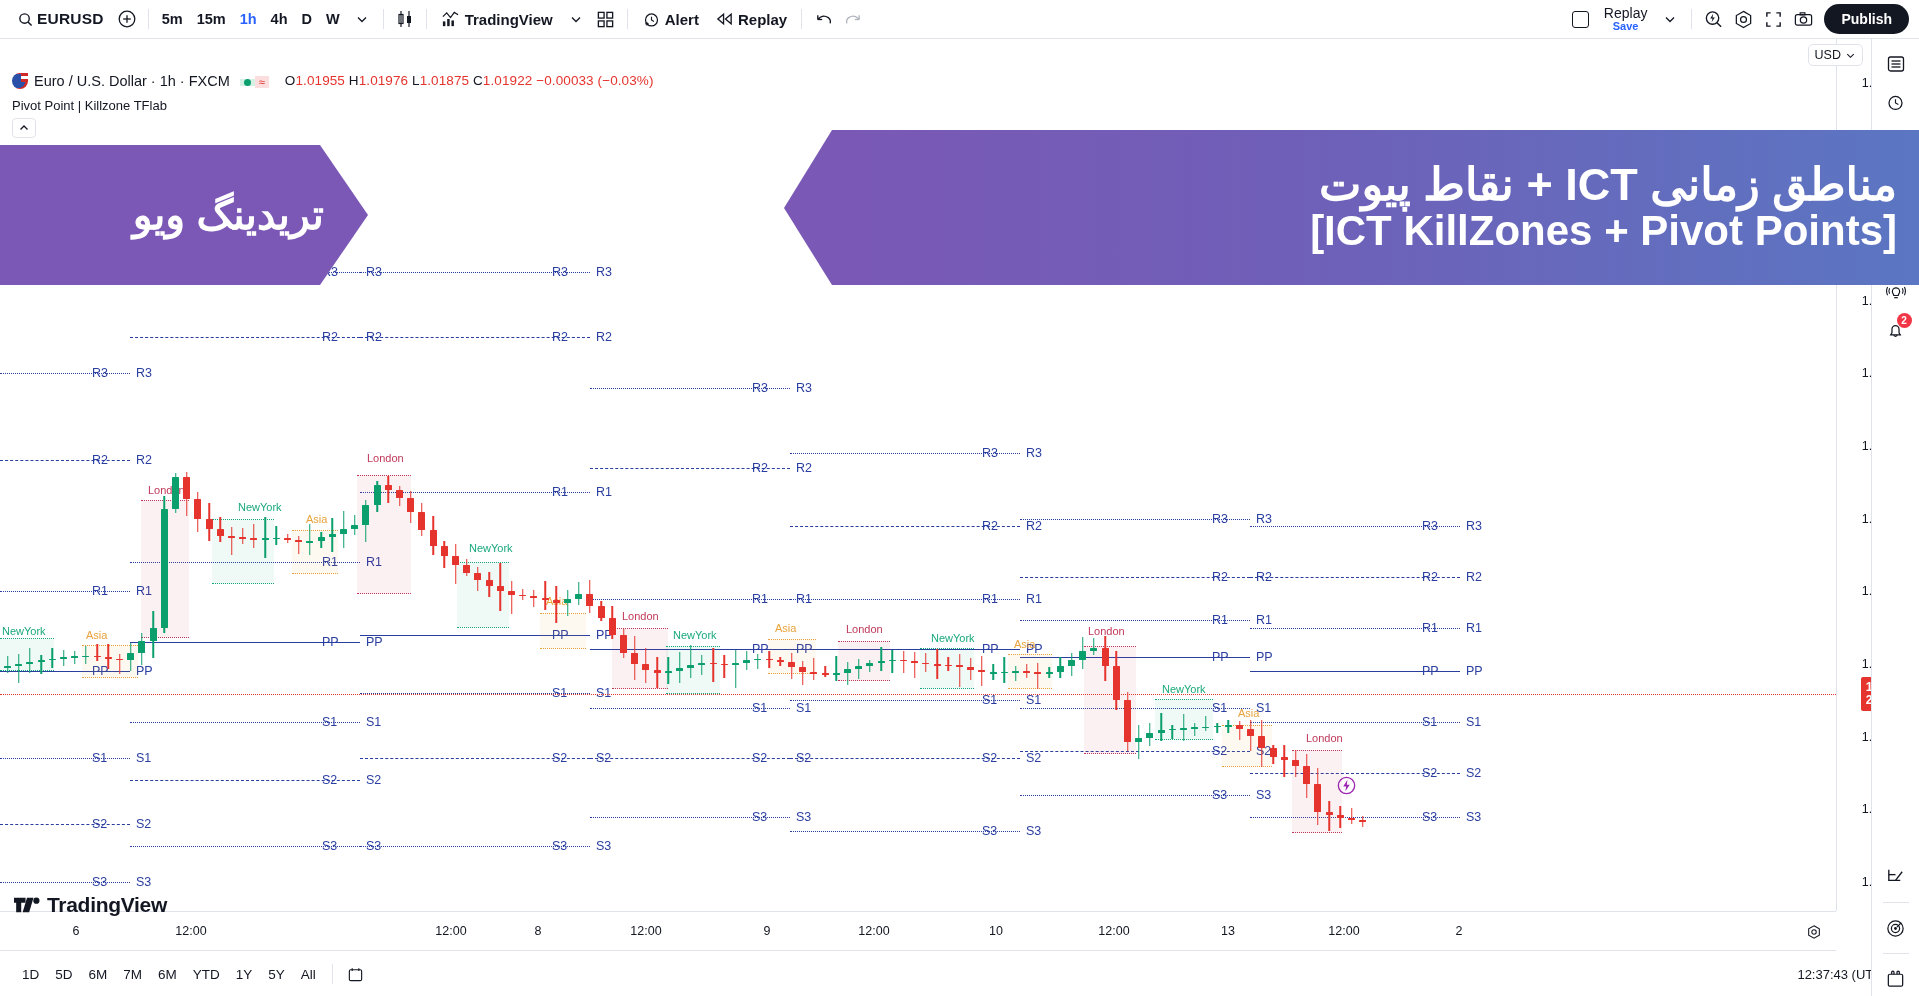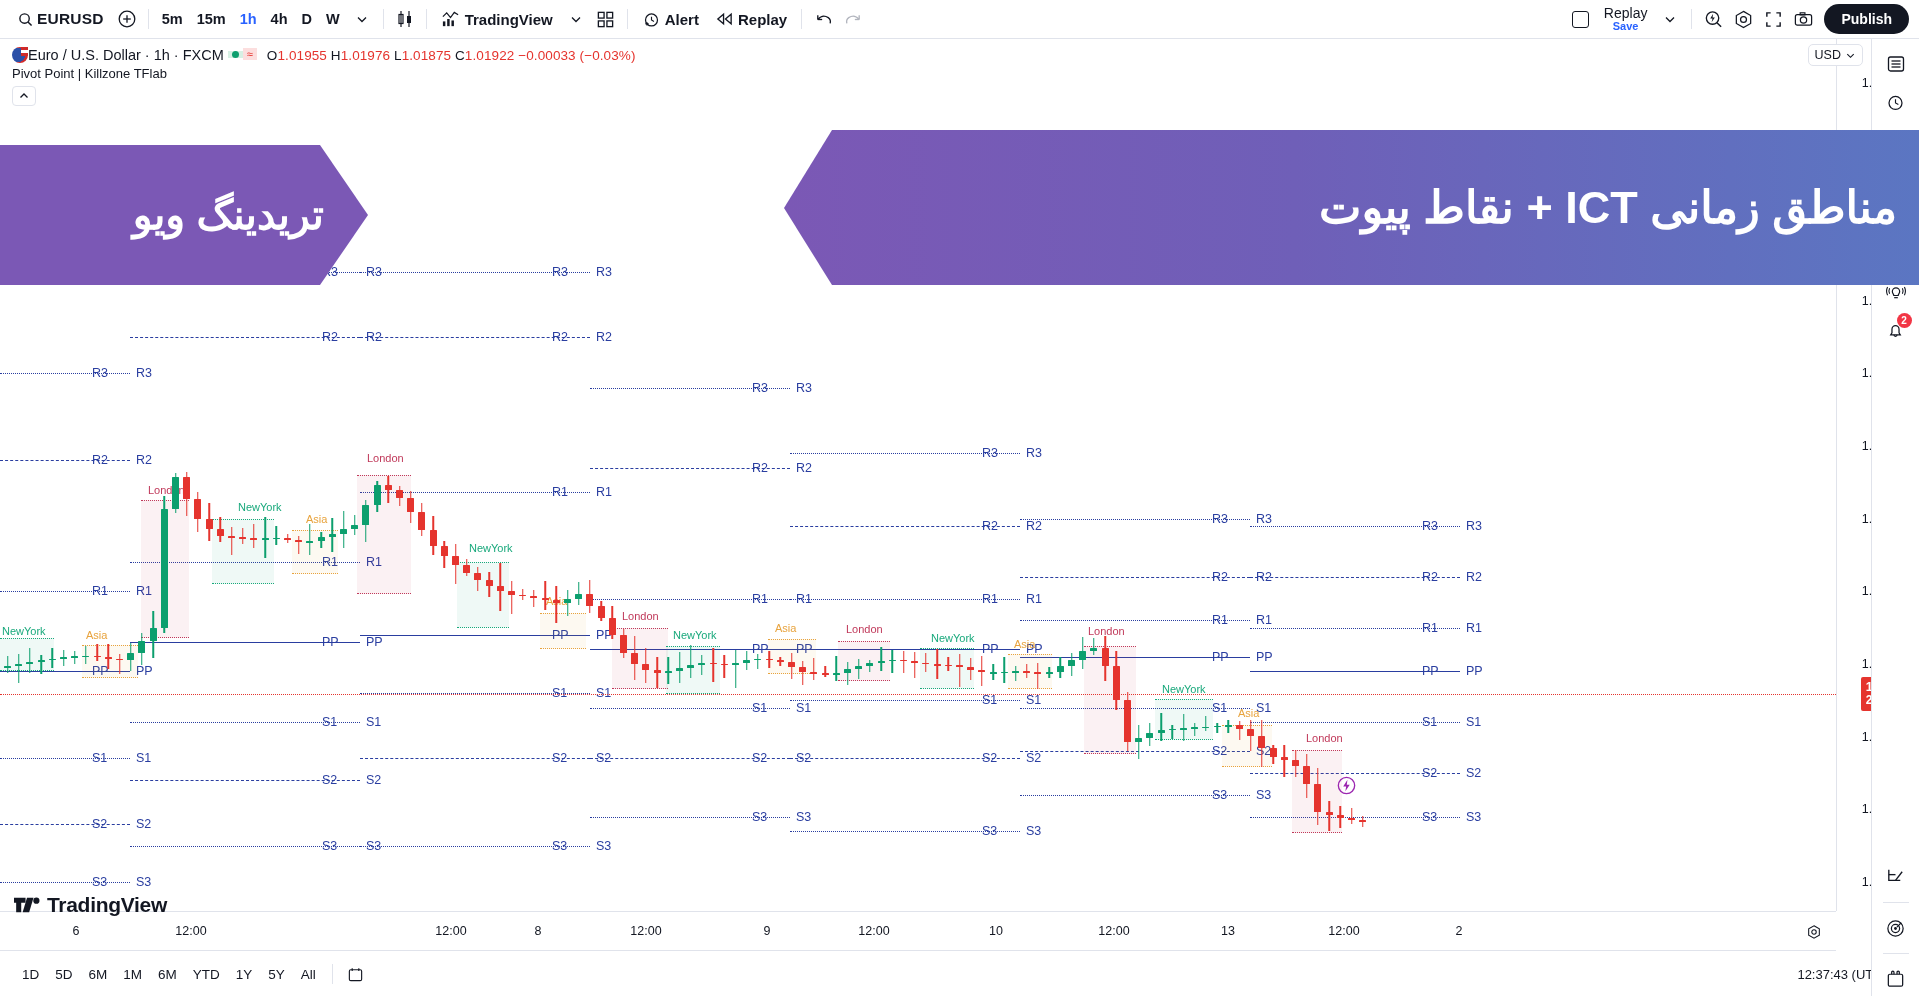--- a/index.html
+++ b/index.html
@@ -28,21 +28,21 @@
   .sym-text { font-size:15.5px; font-weight:700; letter-spacing:0.2px; margin-left:4px;}
   .save-box {display:flex; flex-direction:column; align-items:center; line-height:1.05; padding:0 8px; cursor:pointer;}
   .save-name { font-size:14px; color:#131722; font-weight:500;}
   .save-sub { font-size:11px; color:#2962ff; font-weight:600;}
   .layout-square { width:17px; height:17px; border:1.6px solid #131722; border-radius:3px;}
   .publish-btn { background:#131722; color:#fff; font-size:14px; font-weight:700;
     border-radius:16px; padding:7px 17px; cursor:pointer; margin-left:6px;}
 
   
   .legend { position:absolute; top:41px; left:12px; z-index:30; }
-  .legend-line1 { display:flex; align-items:flex-end; height:22px;}
+  .legend-line1 { display:flex; align-items:flex-start; gap:6px; height:22px;margin-top:32px;}
   .flag-ico { width:16px; height:16px; border-radius:50%;
     background: radial-gradient(circle at 38% 50%, #2b50a8 0 55%, #cf2a2a 56% 100%);
     position:relative; flex:none;}
   .flag-ico:after{content:""; position:absolute; right:0; top:0; width:7px; height:9px;
     background:linear-gradient(#cf2a2a 0 33%, #fff 33% 66%, #cf2a2a 66% 100%);}
   .lg-title { font-size:14.5px; color:#131722; font-weight:500; }
   .lg-pill { display:flex; align-items:center; height:18px; border-radius:4px; overflow:hidden; margin-left:4px;}
   .lg-pill-g { background:#d7f0e4; padding:0 4px; display:flex; align-items:center;}
   .lg-pill-r { background:#fcdede; padding:0 4px; display:flex; align-items:center; color:#e5342e; font-size:11px;}
   .dot-g { width:7px; height:7px; border-radius:50%; background:#0c9f6e;}
@@ -1037,20 +1037,21 @@
       <span>1.01922</span>
       <small>22:16</small>
     </div>
   </div>
 
   <div class="banner banner-left">
     <span class="banner-left-txt">تریدینگ ویو</span>
   </div>
   <div class="banner banner-right">
     <span class="banner-right-l1">مناطق زمانی ICT + نقاط پیوت</span>
+    <span class="banner-right-l2">[ICT KillZones + Pivot Points]</span>
   </div>
 
   <div class="tv-logo">
     <svg width="26" height="18" viewBox="0 0 36 24">
       <polygon points="0,2 16,2 16,9 10,9 10,22 3,22 3,9 0,9" fill="#131722"></polygon>
       <polygon points="18,2 27,2 21,22 12,22" fill="#131722"></polygon>
       <circle cx="31" cy="6" r="4.3" fill="#131722"></circle>
     </svg>
     <span class="tv-logo-name">TradingView</span>
   </div>
@@ -1077,21 +1078,21 @@
         <circle cx="9" cy="9" r="2.5" fill="none" stroke="#131722" stroke-width="1.2"></circle>
       </svg>
     </div>
   </div>
 
   <div class="bottombar">
     <div id="ranges" style="display:flex;align-items:center">
         <div class="bb-range">1D</div>
         <div class="bb-range">5D</div>
         <div class="bb-range">6M</div>
-        <div class="bb-range">1M</div>
+        <div class="bb-range">7M</div>
         <div class="bb-range">6M</div>
         <div class="bb-range">YTD</div>
         <div class="bb-range">1Y</div>
         <div class="bb-range">5Y</div>
         <div class="bb-range">All</div>
       </div>
     <div class="bb-sep"></div>
     <div class="tb-icon">
       <svg width="17" height="17" viewBox="0 0 18 18">
         <rect x="2.5" y="4" width="13" height="11.5" rx="1.5" fill="none" stroke="#131722" stroke-width="1.2"></rect>

